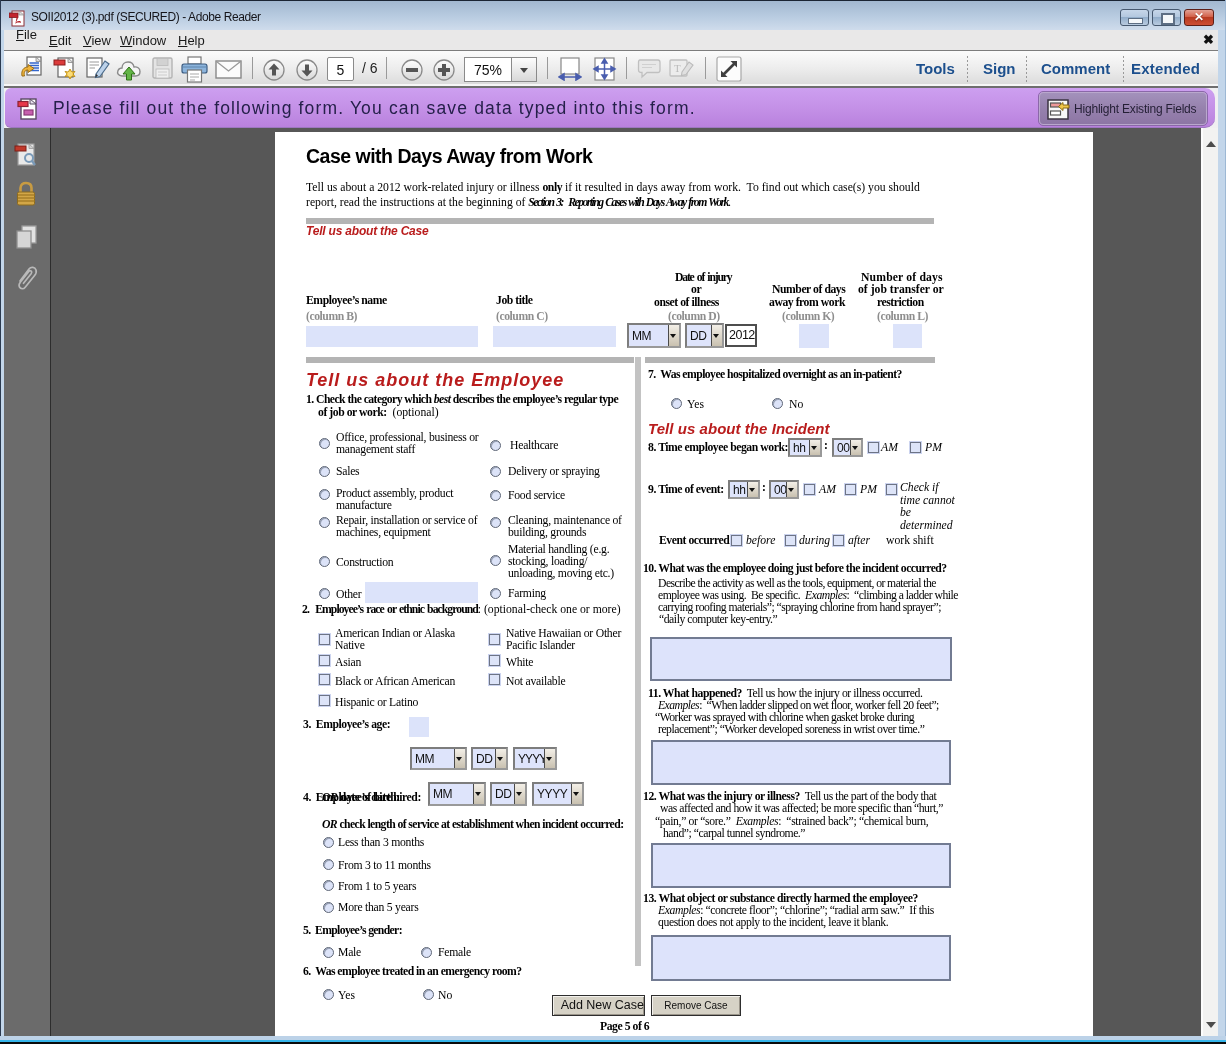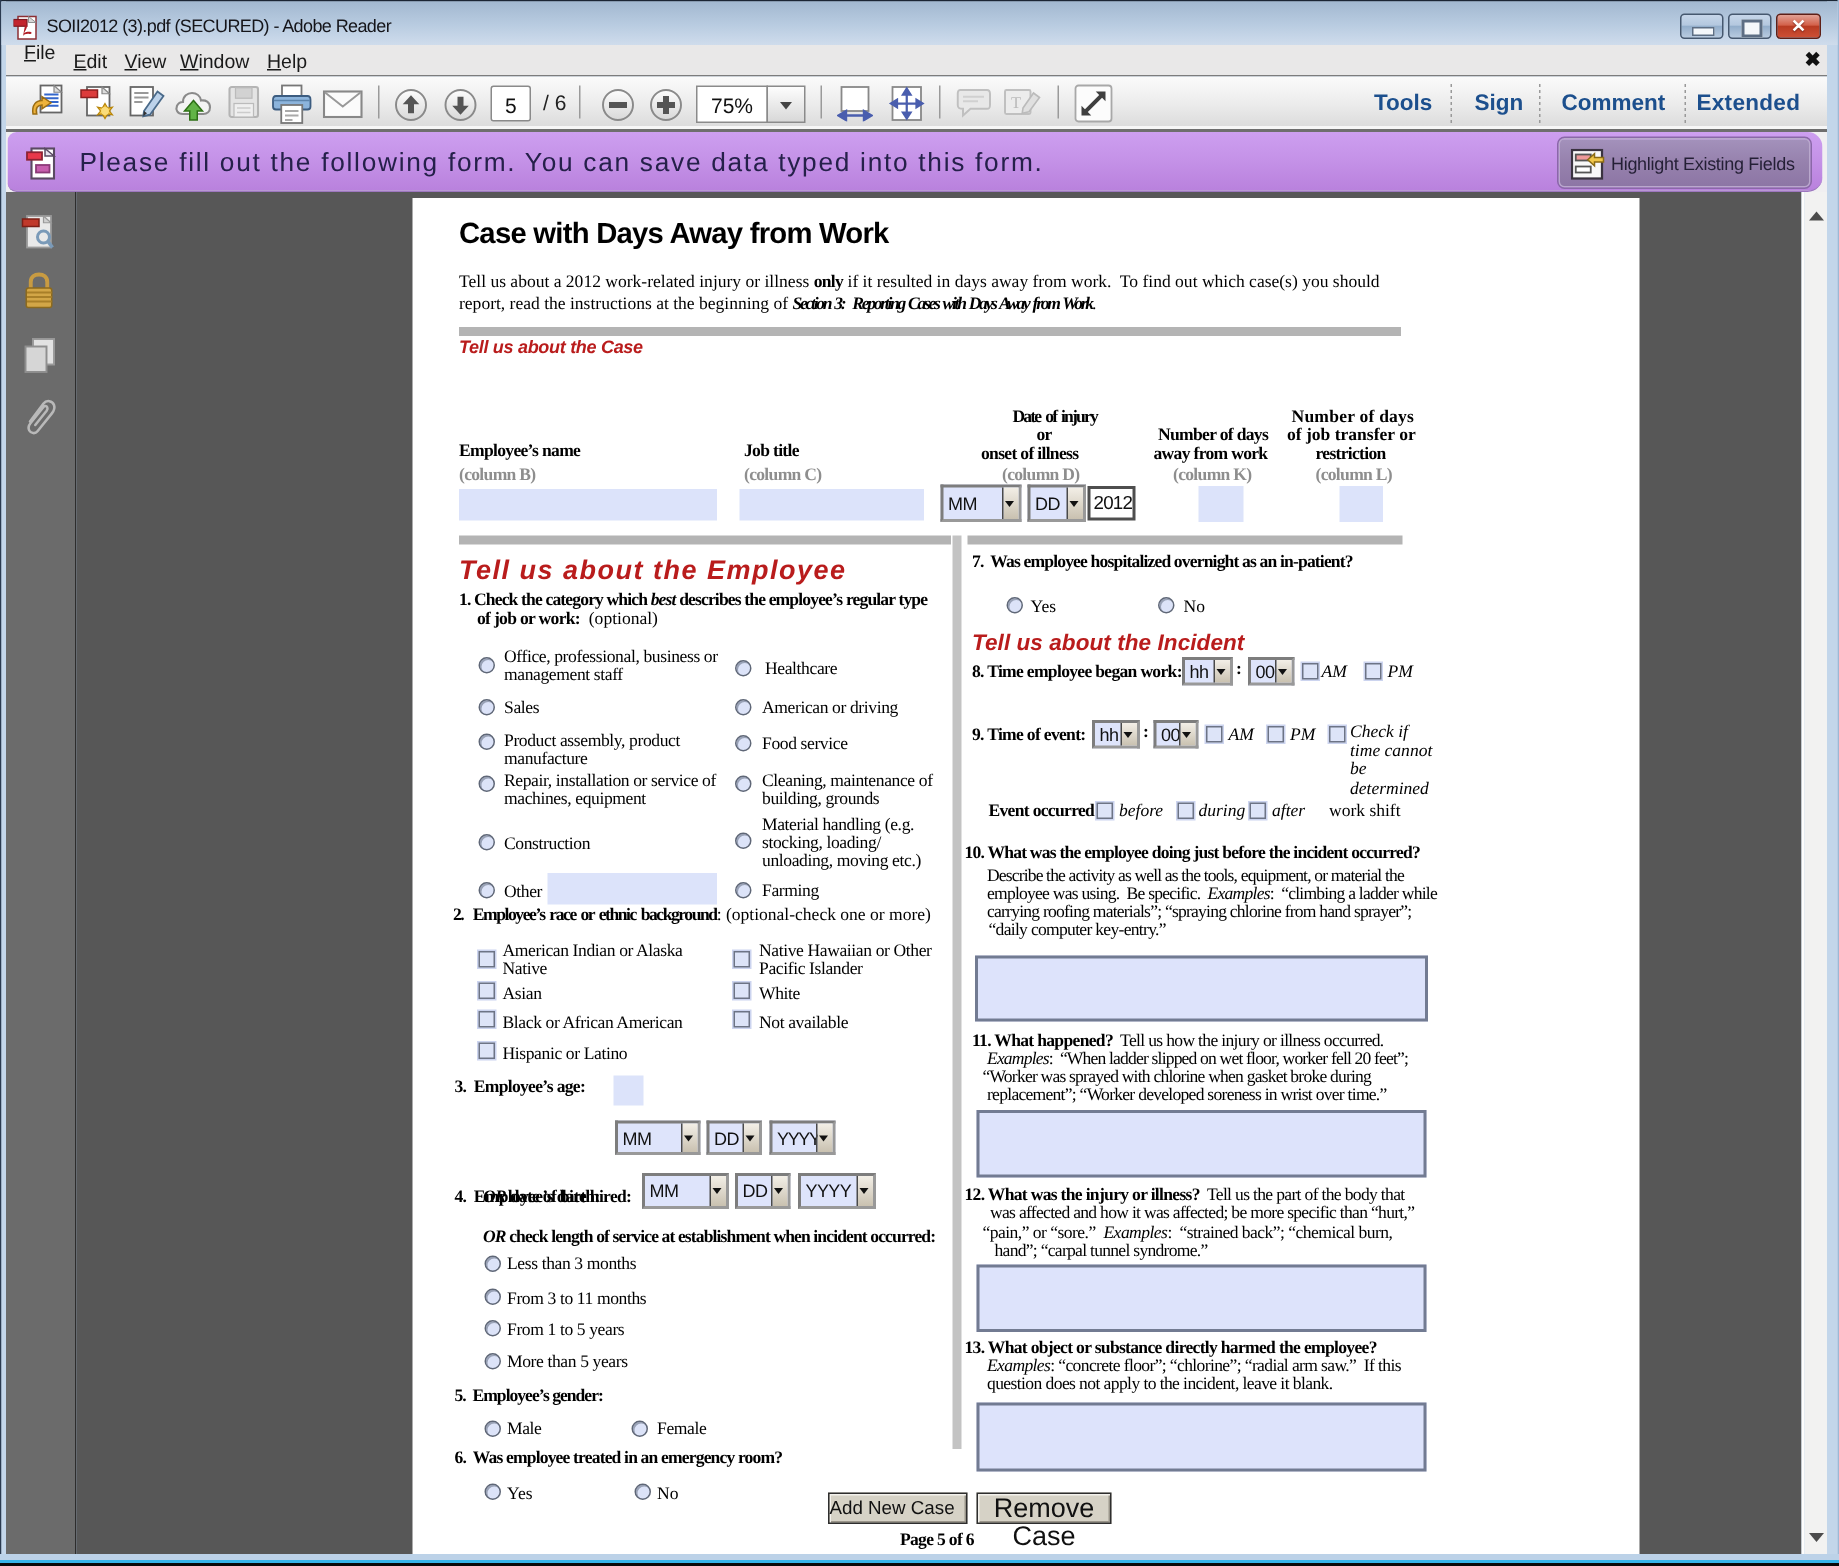--- a/index.html
+++ b/index.html
@@ -303,21 +303,21 @@
 <div class="a ser sb" style="left:31px;top:262px;letter-spacing:-0.56px">1. Check the category which <i>best</i> describes the employee’s regular type</div>
 <div class="a ser" style="left:43px;top:275px"><b>of job or work:</b>&nbsp; (optional)</div>
 
 <div class="a rad" style="left:44px;top:306px"></div>
 <div class="a ser" style="left:61px;top:300px;letter-spacing:-0.25px">Office, professional, business or<br>management staff</div>
 <div class="a rad" style="left:215px;top:308px"></div>
 <div class="a ser" style="left:235px;top:308px;letter-spacing:-0.25px">Healthcare</div>
 <div class="a rad" style="left:44px;top:334px"></div>
 <div class="a ser" style="left:61px;top:334px;letter-spacing:-0.25px">Sales</div>
 <div class="a rad" style="left:215px;top:334px"></div>
-<div class="a ser" style="left:233px;top:334px;letter-spacing:-0.25px">American or driving</div>
+<div class="a ser" style="left:233px;top:334px;letter-spacing:-0.25px">Delivery or spraying</div>
 <div class="a rad" style="left:44px;top:357px"></div>
 <div class="a ser" style="left:61px;top:356px;letter-spacing:-0.25px">Product assembly, product<br>manufacture</div>
 <div class="a rad" style="left:215px;top:358px"></div>
 <div class="a ser" style="left:233px;top:358px;letter-spacing:-0.25px">Food service</div>
 <div class="a rad" style="left:44px;top:385px"></div>
 <div class="a ser" style="left:61px;top:383px;letter-spacing:-0.25px">Repair, installation or service of<br>machines, equipment</div>
 <div class="a rad" style="left:215px;top:385px"></div>
 <div class="a ser" style="left:233px;top:383px;letter-spacing:-0.25px">Cleaning, maintenance of<br>building, grounds</div>
 <div class="a rad" style="left:44px;top:424px"></div>
 <div class="a ser" style="left:61px;top:425px;letter-spacing:-0.25px">Construction</div>
@@ -398,22 +398,22 @@
 <div class="a rad" style="left:48px;top:815px"></div>
 <div class="a ser" style="left:63px;top:815px;letter-spacing:-0.25px">Male</div>
 <div class="a rad" style="left:146px;top:815px"></div>
 <div class="a ser" style="left:163px;top:815px;letter-spacing:-0.25px">Female</div>
 <div class="a ser sb" style="left:28px;top:834px;letter-spacing:-0.55px">6.&nbsp; Was employee treated in an emergency room?</div>
 <div class="a rad" style="left:48px;top:857px"></div>
 <div class="a ser" style="left:63px;top:858px">Yes</div>
 <div class="a rad" style="left:148px;top:857px"></div>
 <div class="a ser" style="left:163px;top:858px">No</div>
 
-<div class="a" style="left:277px;top:863px;width:93px;height:21px;background:#d6d2c6;border:1px solid #2e2e2e;box-shadow:inset 1px 1px 0 #f3f1ec,inset -1px -1px 0 #9a958a;box-sizing:border-box;font-size:12.5px;color:#111;text-align:left;line-height:19px">Add New Case</div>
-<div class="a" style="left:376px;top:863px;width:90px;height:21px;background:#d6d2c6;border:1px solid #2e2e2e;box-shadow:inset 1px 1px 0 #f3f1ec,inset -1px -1px 0 #9a958a;box-sizing:border-box;font-size:18px;color:#111;text-align:center;line-height:19px">Remove Case</div>
+<div class="a" style="left:277px;top:863px;width:93px;height:21px;background:#d6d2c6;border:1px solid #2e2e2e;box-shadow:inset 1px 1px 0 #f3f1ec,inset -1px -1px 0 #9a958a;box-sizing:border-box;font-size:12.5px;color:#111;text-align:right;line-height:19px">Add New Case</div>
+<div class="a" style="left:376px;top:863px;width:90px;height:21px;background:#d6d2c6;border:1px solid #2e2e2e;box-shadow:inset 1px 1px 0 #f3f1ec,inset -1px -1px 0 #9a958a;box-sizing:border-box;font-size:10px;color:#111;text-align:center;line-height:19px">Remove Case</div>
 <div class="a ser sb" style="left:325px;top:889px">Page 5 of 6</div>
 
 <div class="a ser sb" style="left:373px;top:237px;letter-spacing:-0.55px">7.&nbsp; Was employee hospitalized overnight as an in-patient?</div>
 <div class="a rad" style="left:396px;top:266px"></div>
 <div class="a ser" style="left:412px;top:267px">Yes</div>
 <div class="a rad" style="left:497px;top:266px"></div>
 <div class="a ser" style="left:514px;top:267px">No</div>
 <div class="a hdr" style="left:373px;top:288px;font-size:15px;letter-spacing:0.05px">Tell us about the Incident</div>
 <div class="a ser sb" style="left:373px;top:310px">8. Time employee began work:</div>
 <div class="a combo" style="left:513px;top:306px;width:34px;height:19px;font-size:12px">

